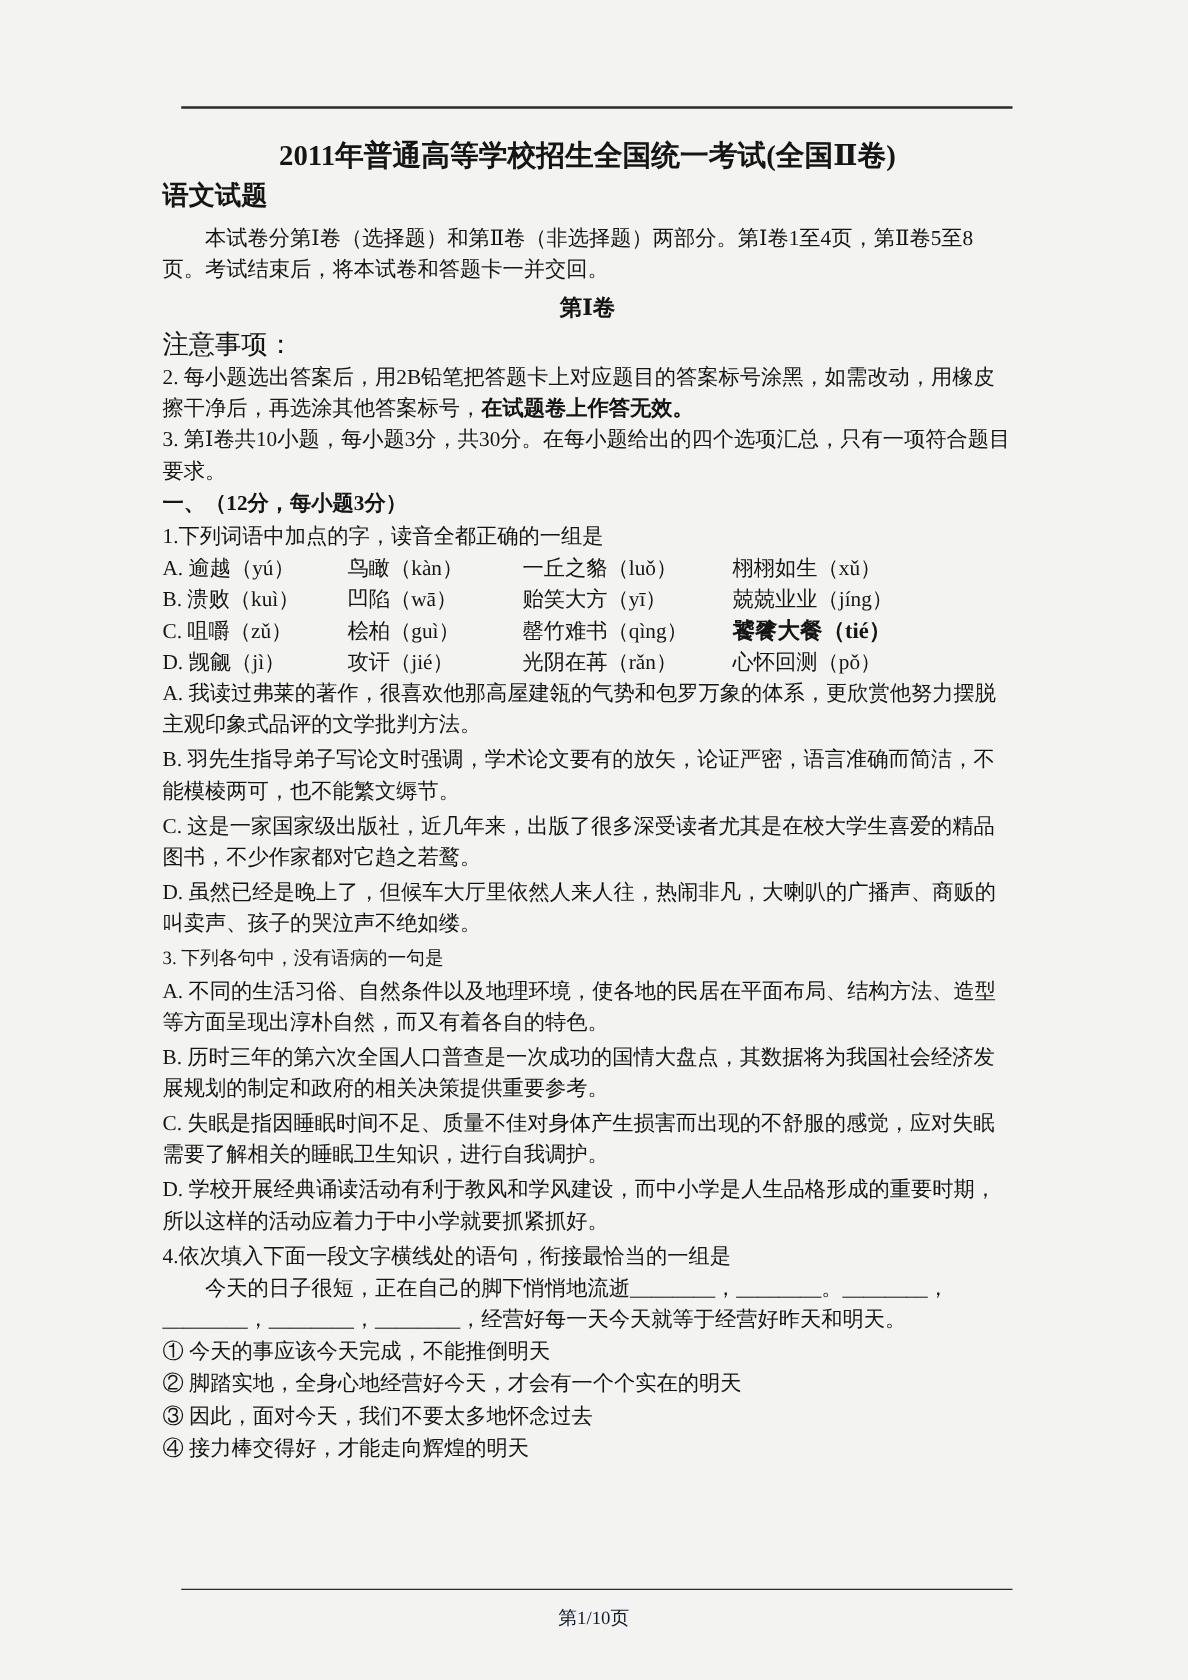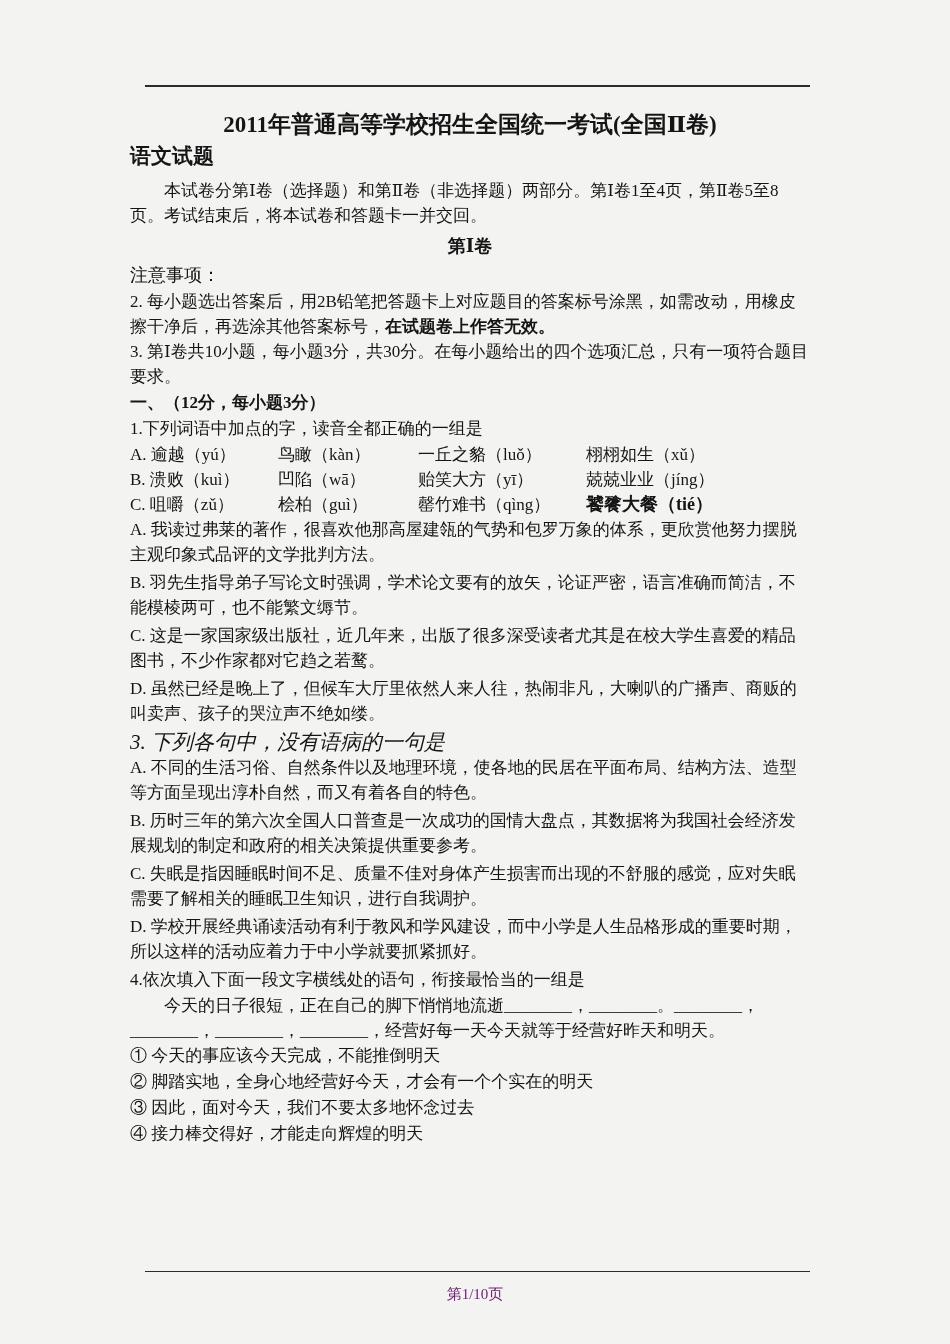--- a/index.html
+++ b/index.html
@@ -33,39 +33,39 @@
   h2.subtitle {
     font-size: 21px; font-weight: bold; 
     margin: 0 0 8px; line-height: 28px;
   }
   p { margin: 0; font-size: 17px; line-height: 25px; }
   .indent { text-indent: 2em; }
   .part-heading {
     font-size: 18px; font-weight: bold; text-align: center;
     margin: 5px 0 3px; line-height: 26px;
   }
-  .notice-heading { font-size: 18px; line-height: 27px; }
+  .notice-heading { font-size: 21px; line-height: 27px; }
   .gap { display: inline-block; width: 88px; }
   .b { font-weight: bold; }
   .section-heading { font-weight: bold; font-size: 17px; line-height: 27px; }
   .q-stem { line-height: 26px; }
-  .q-stem.small { font-size: 21px; font-style: italic; }
+  .q-stem.small { font-size: 15px; }
   .q1-row {
     display: grid;
     grid-template-columns: 148px 140px 168px 1fr;
     font-size: 17px; line-height: 25px;
   }
   .q1-row span { white-space: nowrap; }
   .bold-cell { font-weight: bold; font-size: 18px; }
   .opt { margin: 0 0 3px; }
   .q4-para { text-indent: 2em; }
   .numbered { line-height: 26px; }
   .footer {
     position: absolute; left: 0; right: 0; bottom: 40px;
-    text-align: center; font-size: 15px; color: #701a75;
+    text-align: center; font-size: 15px; color: #0f172a;
   }
 </style>
 </head>
 <body>
 
 <div class="page">
   <div class="top-rule"></div>
 
   <div class="content">
     <h1 class="title">2011年普通高等学校招生全国统一考试(全国Ⅱ卷)</h1>
@@ -96,20 +96,26 @@
       <span>凹陷（wā）</span>
       <span>贻笑大方（yī）</span>
       <span>兢兢业业（jíng）</span>
     </div>
     <div class="q1-row">
       <span>C. 咀嚼（zǔ）</span>
       <span>桧柏（guì）</span>
       <span>罄竹难书（qìng）</span>
       <span class="bold-cell">饕餮大餐（tié）</span>
     </div>
+    <div class="q1-row">
+      <span>D. 觊觎（jì）</span>
+      <span>攻讦（jié）</span>
+      <span>光阴在苒（rǎn）</span>
+      <span>心怀回测（pǒ）</span>
+    </div>
 
     <p class="opt">A. 我读过弗莱的著作，很喜欢他那高屋建瓴的气势和包罗万象的体系，更欣赏他努力摆脱主观印象式品评的文学批判方法。</p>
     <p class="opt">B. 羽先生指导弟子写论文时强调，学术论文要有的放矢，论证严密，语言准确而简洁，不能模棱两可，也不能繁文缛节。</p>
     <p class="opt">C. 这是一家国家级出版社，近几年来，出版了很多深受读者尤其是在校大学生喜爱的精品图书，不少作家都对它趋之若鹜。</p>
     <p class="opt">D. 虽然已经是晚上了，但候车大厅里依然人来人往，热闹非凡，大喇叭的广播声、商贩的叫卖声、孩子的哭泣声不绝如缕。</p>
 
     <p class="q-stem small">3. 下列各句中，没有语病的一句是</p>
     <p class="opt">A. 不同的生活习俗、自然条件以及地理环境，使各地的民居在平面布局、结构方法、造型等方面呈现出淳朴自然，而又有着各自的特色。</p>
     <p class="opt">B. 历时三年的第六次全国人口普查是一次成功的国情大盘点，其数据将为我国社会经济发展规划的制定和政府的相关决策提供重要参考。</p>
     <p class="opt">C. 失眠是指因睡眠时间不足、质量不佳对身体产生损害而出现的不舒服的感觉，应对失眠需要了解相关的睡眠卫生知识，进行自我调护。</p>

